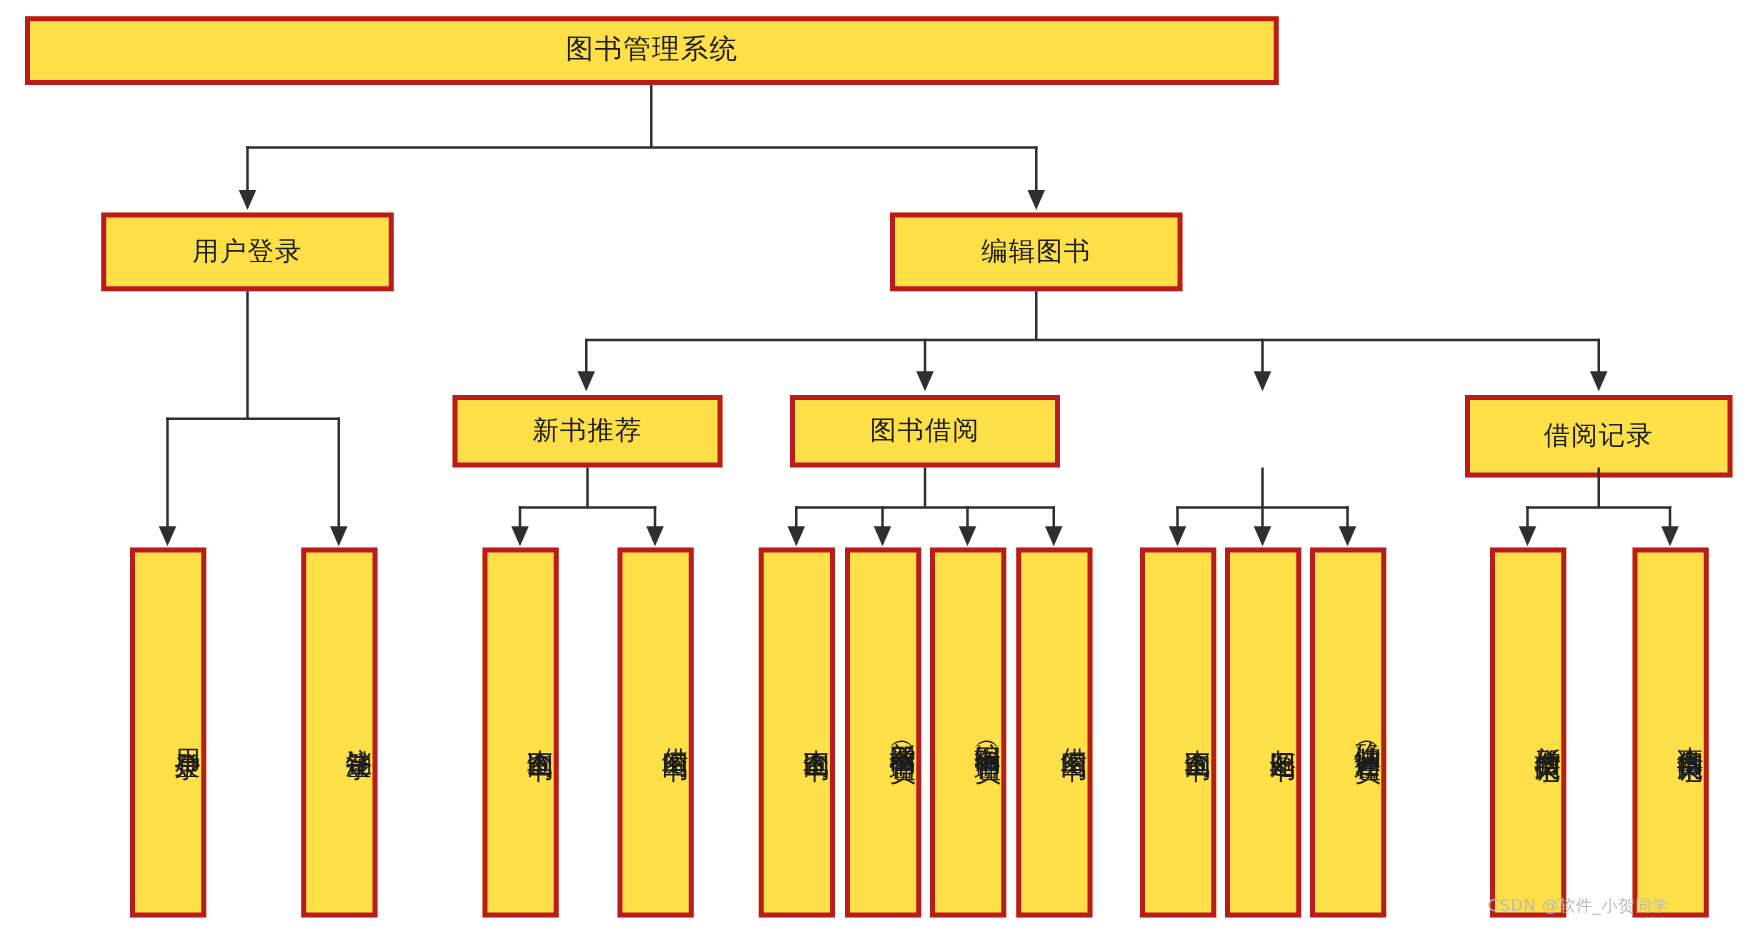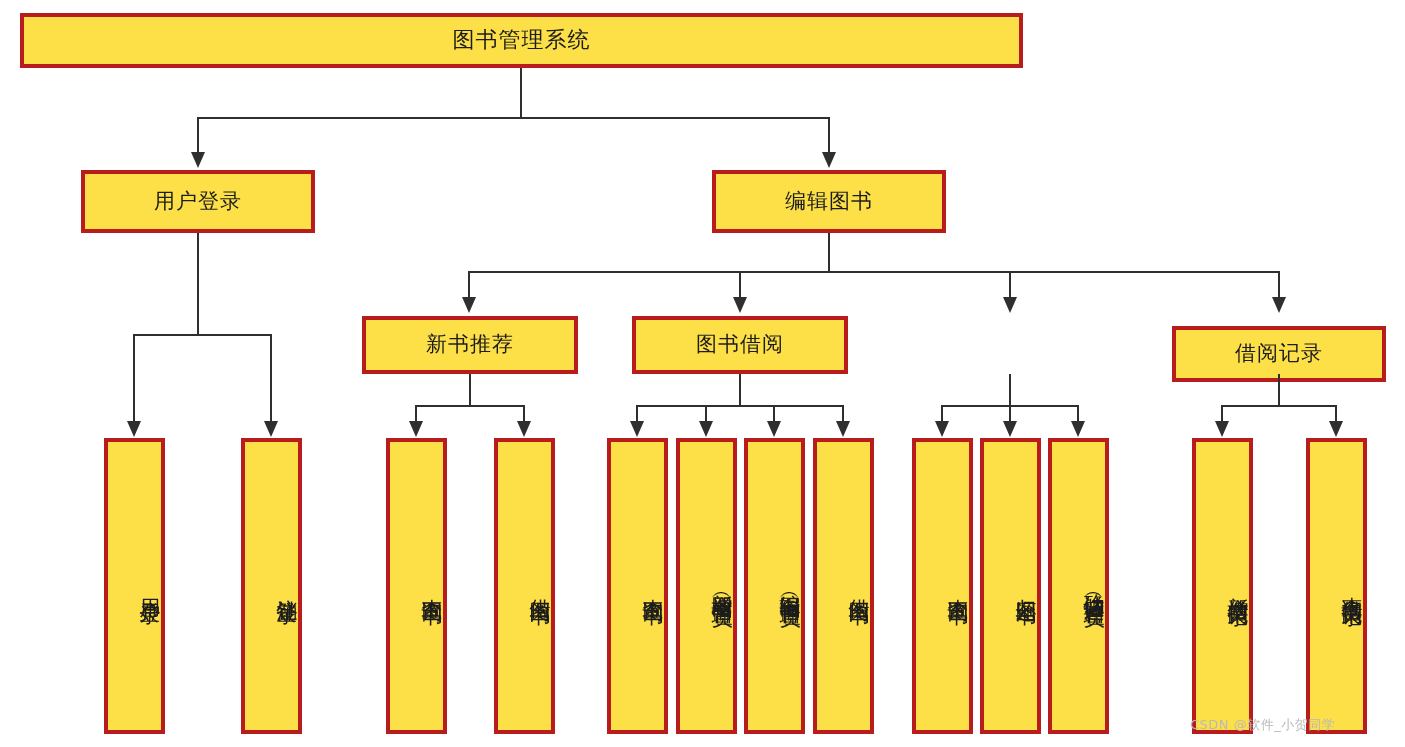--- a/index.html
+++ b/index.html
@@ -127,21 +127,21 @@
   <div class="arrow" style="left:1003px; top:297px;"></div>
   <div class="vline" style="left:1278px; top:271px; height:27px;"></div>
   <div class="arrow" style="left:1272px; top:297px;"></div>
 
   <div class="node horiz" style="left:632px; top:316px; width:216px; height:58px;">
     <span>图书借阅</span>
   </div>
   <div class="node horiz" style="left:362px; top:316px; width:216px; height:58px;">
     <span>新书推荐</span>
   </div>
-  <div class="node horiz" style="left:1172px; top:316px; width:214px; height:56px;margin-top:10px;">
+  <div class="node horiz" style="left:1172px; top:316px; width:214px; height:66px;">
     <span>借阅记录</span>
   </div>
 
   <div class="vline" style="left:469px; top:374px; height:32px;"></div>
   <div class="hline" style="left:415px; top:405px; width:110px;"></div>
   <div class="vline" style="left:415px; top:405px; height:17px;"></div>
   <div class="arrow" style="left:409px; top:421px;"></div>
   <div class="vline" style="left:523px; top:405px; height:17px;"></div>
   <div class="arrow" style="left:517px; top:421px;"></div>
 

